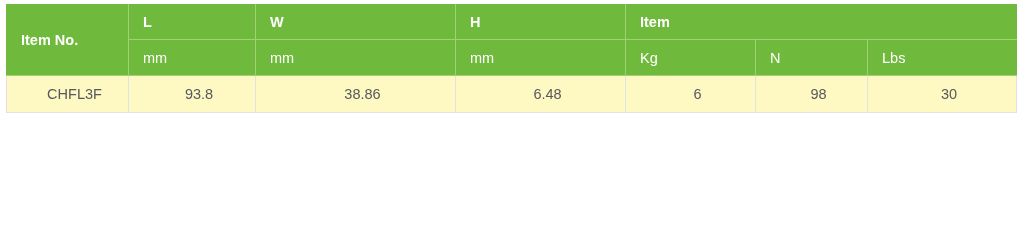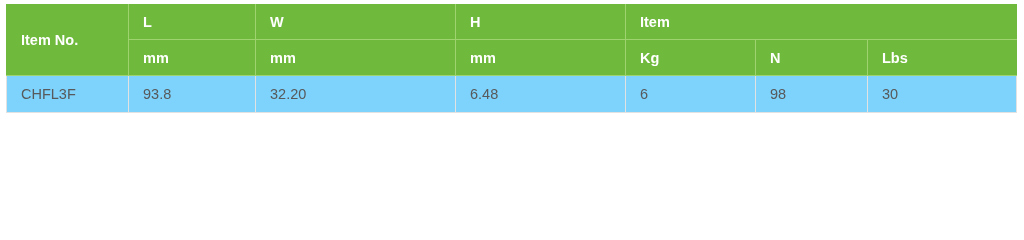--- a/index.html
+++ b/index.html
@@ -44,34 +44,34 @@
     background: #6fba3c;
     color: #ffffff;
     text-align: left;
     vertical-align: middle;
     padding: 0 0 0 14px;
     font-weight: bold;
     border: 1px solid #9ed370;
     box-sizing: border-box;
   }
   th.unit {
-    font-weight: bold;
+    font-weight: normal;
   }
   th.item-head {
     font-weight: bold;
     margin-top: 48px;
   }
   tr.head-row-1 th { height: 35px; }
   tr.head-row-2 th { height: 36px; }
 
   
   td {
-    background: #7dd3fc;
+    background: #fef9c3;
     color: #58595b;
-    text-align: left;
+    text-align: center;
     vertical-align: middle;
     padding: 0 0 0 14px;
     height: 37px;
     border: 1px solid #e2e2e2;
     box-sizing: border-box;
     font-weight: normal;
   }
 
   
   tr.head-row-1 th:first-child,
@@ -108,21 +108,21 @@
         <th class="unit">mm</th>
         <th class="unit">Kg</th>
         <th class="unit">N</th>
         <th class="unit">Lbs</th>
       </tr>
     </thead>
     <tbody>
       <tr>
         <td>CHFL3F</td>
         <td>93.8</td>
-        <td>32.20</td>
+        <td>38.86</td>
         <td>6.48</td>
         <td>6</td>
         <td>98</td>
         <td>30</td>
       </tr>
     </tbody>
   </table>
 </div>
 
 </body></html>

